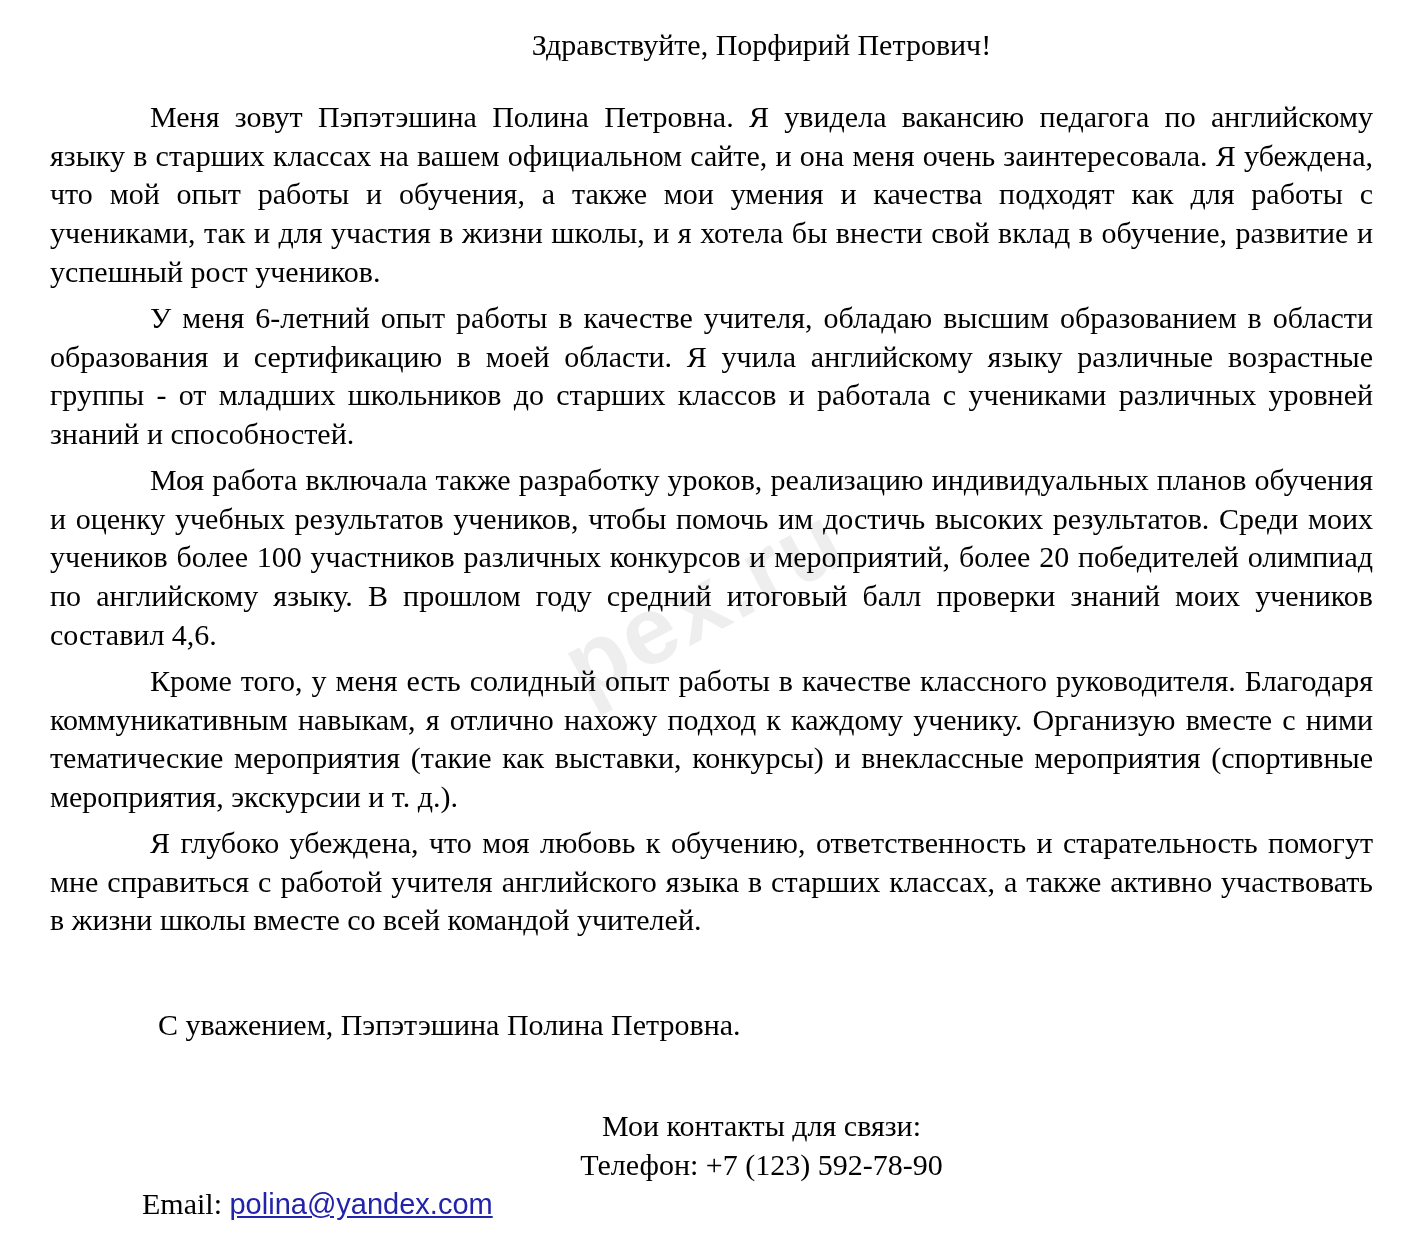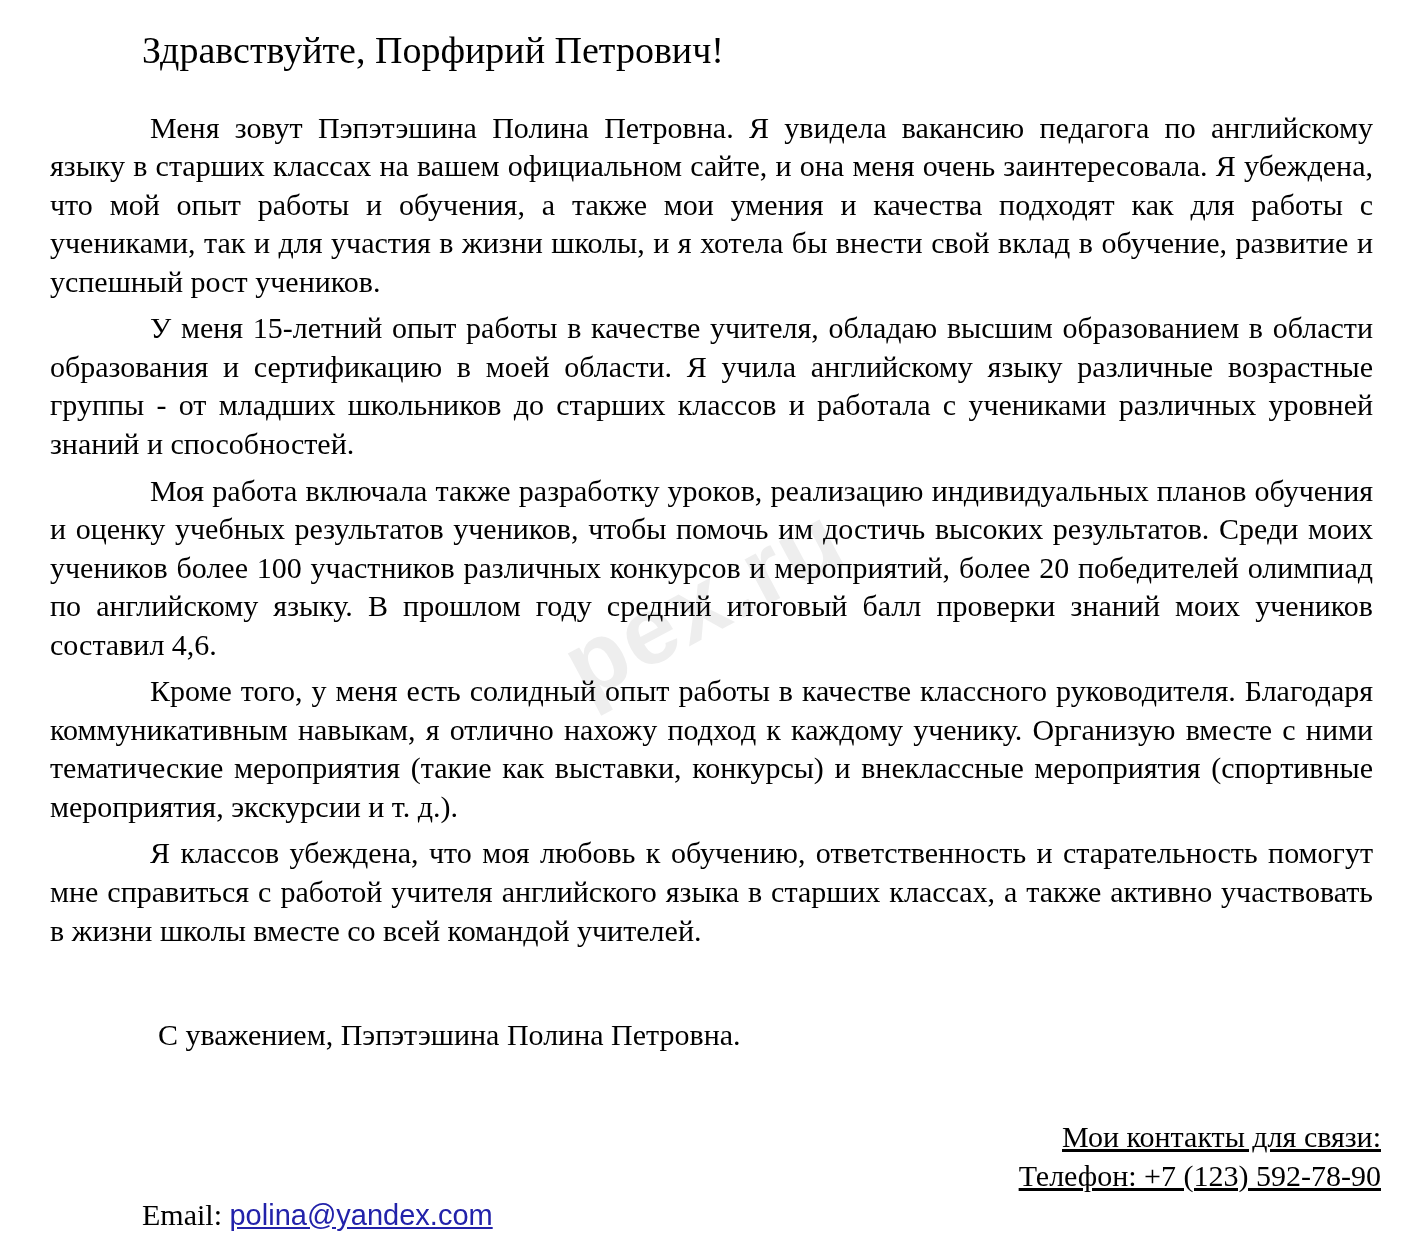--- a/index.html
+++ b/index.html
@@ -47,24 +47,24 @@
 
   .content {
     position: relative;
     z-index: 3;
     padding: 0 42px 0 42px;
   }
 
   .greeting {
     margin: 0;
     padding-top: 26px;
-    font-size: 38px;
+    font-size: 30px;
     line-height: 1.28;
     text-indent: 100px;
-    text-align: left;
+    text-align: center;
   }
 
   .body-block {
     margin-top: 34px;
   }
 
   p.para {
     margin: 8px;
     font-size: 30px;
     line-height: 1.285;
@@ -84,23 +84,22 @@
 
   .contacts {
     margin: 0;
     padding-top: 46px;
     text-indent: 100px;
   }
 
   .contacts .cline {
     font-size: 30px;
     line-height: 1.30;
-    text-align: right;
+    text-align: center;
     white-space: nowrap;
-    text-decoration: underline;
   }
 
   .email-line {
     font-size: 30px;
     line-height: 1.30;
     white-space: nowrap;
   }
 
   a.email-link {
     font-family: "Liberation Sans", "DejaVu Sans", sans-serif;
@@ -115,24 +114,24 @@
 <div class="page">
 
   <div class="watermark">pex.ru</div>
 
   <div class="content">
 
     <p class="greeting">Здравствуйте, Порфирий Петрович!</p>
 
     <div class="body-block">
       <p class="para">Меня зовут Пэпэтэшина Полина Петровна. Я увидела вакансию педагога по английскому языку в старших классах на вашем официальном сайте, и она меня очень заинтересовала. Я убеждена, что мой опыт работы и обучения, а также мои умения и качества подходят как для работы с учениками, так и для участия в жизни школы, и я хотела бы внести свой вклад в обучение, развитие и успешный рост учеников.</p>
-      <p class="para">У меня 15-летний опыт работы в качестве учителя, обладаю высшим образованием в области образования и сертификацию в моей области. Я учила английскому языку различные возрастные группы - от младших школьников до старших классов и работала с учениками различных уровней знаний и способностей.</p>
+      <p class="para">У меня 6-летний опыт работы в качестве учителя, обладаю высшим образованием в области образования и сертификацию в моей области. Я учила английскому языку различные возрастные группы - от младших школьников до старших классов и работала с учениками различных уровней знаний и способностей.</p>
       <p class="para">Моя работа включала также разработку уроков, реализацию индивидуальных планов обучения и оценку учебных результатов учеников, чтобы помочь им достичь высоких результатов. Среди моих учеников более 100 участников различных конкурсов и мероприятий, более 20 победителей олимпиад по английскому языку. В прошлом году средний итоговый балл проверки знаний моих учеников составил 4,6.</p>
       <p class="para">Кроме того, у меня есть солидный опыт работы в качестве классного руководителя. Благодаря коммуникативным навыкам, я отлично нахожу подход к каждому ученику. Организую вместе с ними тематические мероприятия (такие как выставки, конкурсы) и внеклассные мероприятия (спортивные мероприятия, экскурсии и т. д.).</p>
-      <p class="para">Я классов убеждена, что моя любовь к обучению, ответственность и старательность помогут мне справиться с работой учителя английского языка в старших классах, а также активно участвовать в жизни школы вместе со всей командой учителей.</p>
+      <p class="para">Я глубоко убеждена, что моя любовь к обучению, ответственность и старательность помогут мне справиться с работой учителя английского языка в старших классах, а также активно участвовать в жизни школы вместе со всей командой учителей.</p>
     </div>
 
     <p class="sign-off">С уважением, Пэпэтэшина Полина Петровна.</p>
 
     <div class="contacts">
       <div class="cline">Мои контакты для связи:</div>
       <div class="cline">Телефон: +7 (123) 592-78-90</div>
       <div class="email-line"><span>Email:</span> <a class="email-link" href="#">polina@yandex.com</a></div>
     </div>
 

